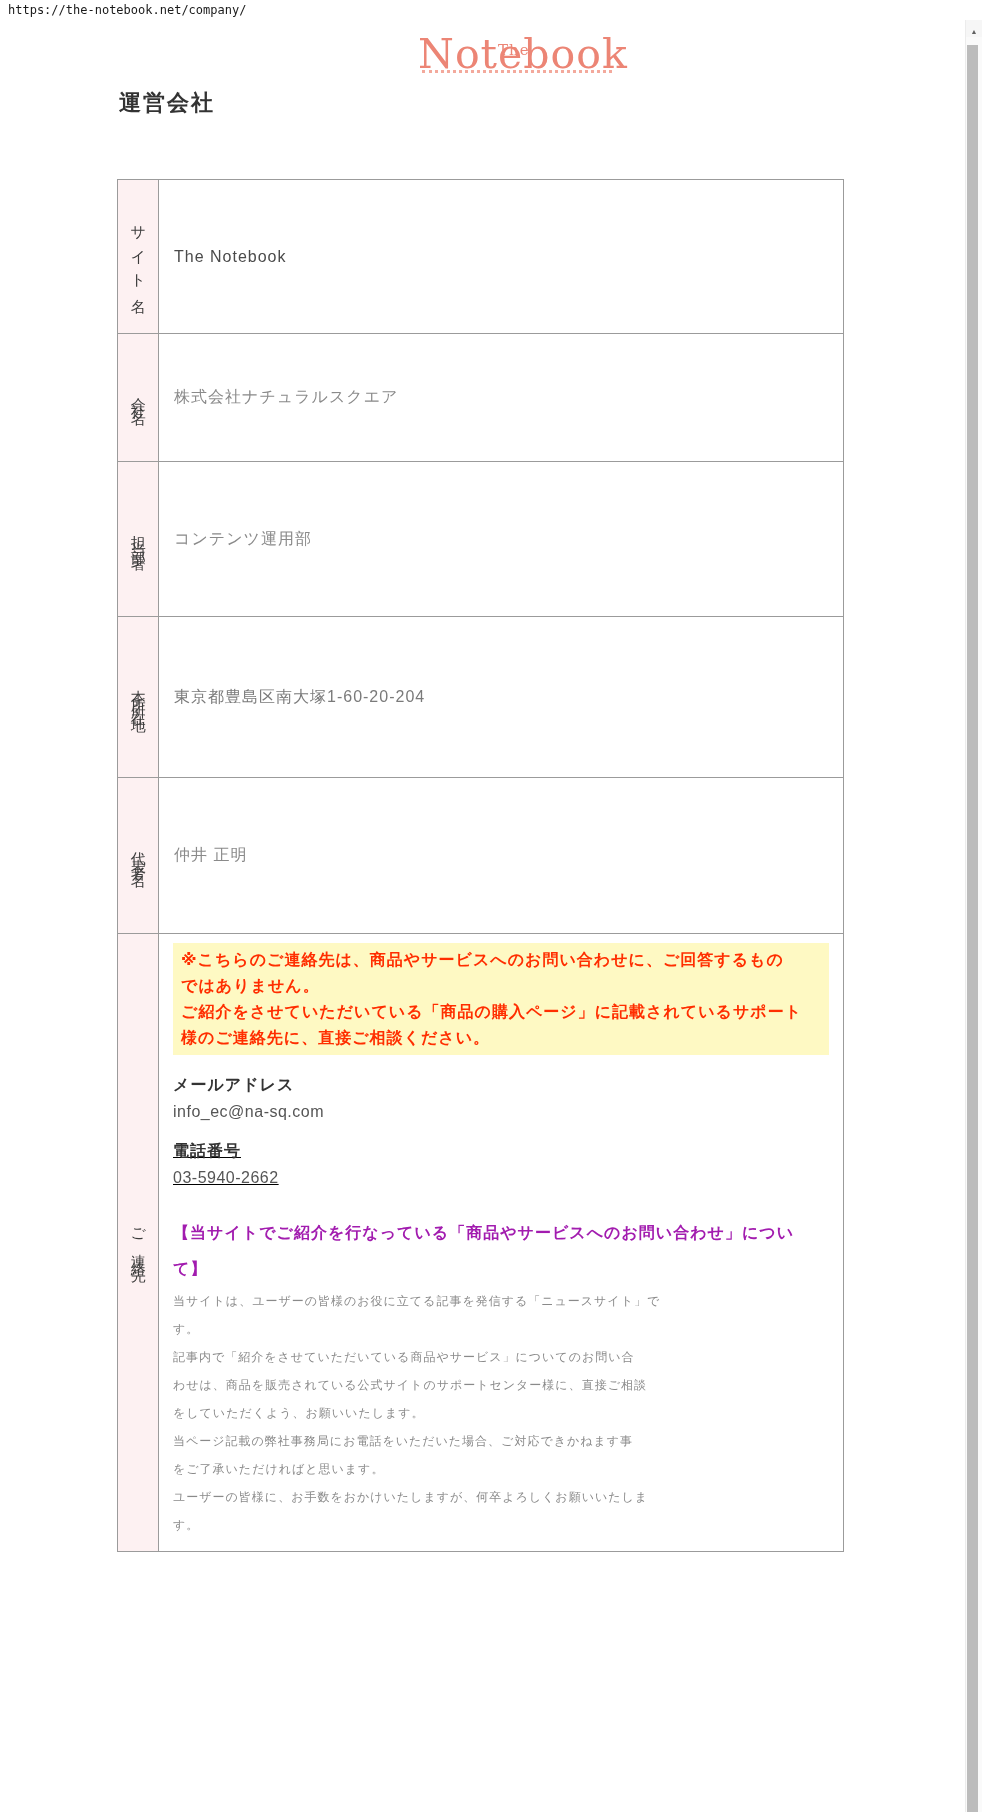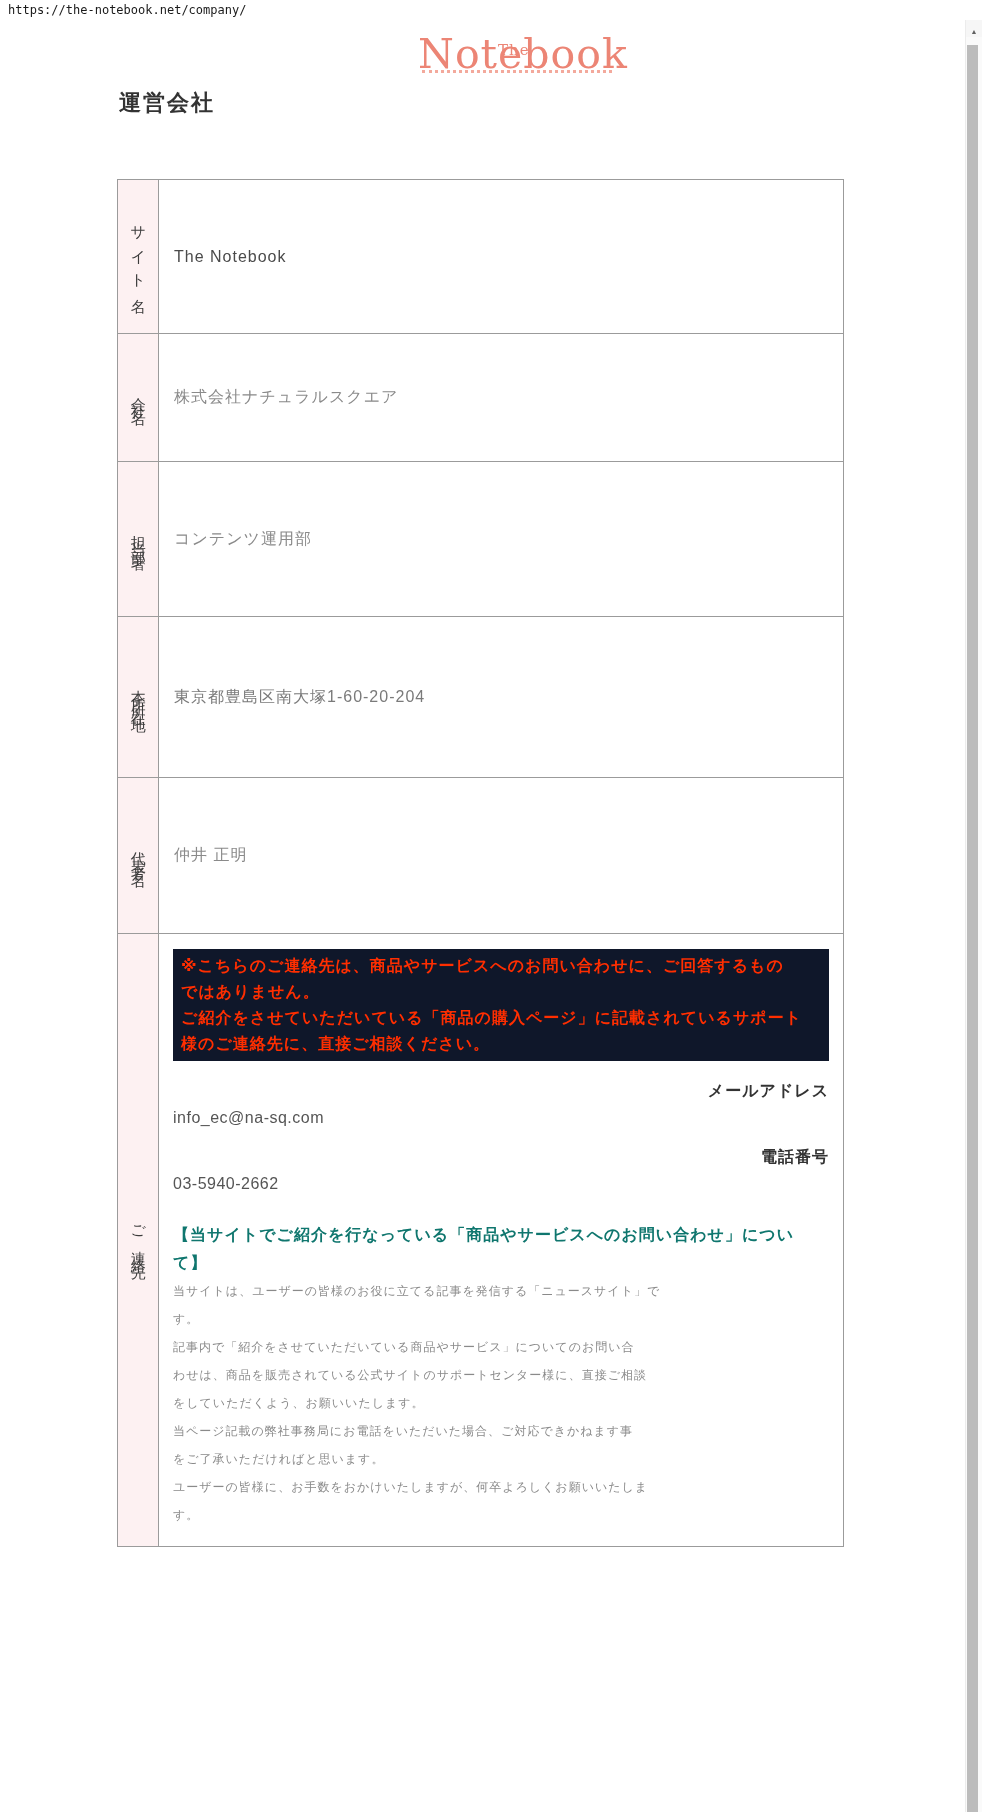--- a/index.html
+++ b/index.html
@@ -93,51 +93,50 @@
   .v-dark { color: #4a4a4a; }
   .v-gray { color: #8a8a8a; }
   .v-mid  { color: #7a7a7a; }
 
   
   td.contact-cell {
     vertical-align: top;
     padding: 9px 14px 12px 14px;
   }
   .notice {
-    background: #0f172a;
+    background: #fef9c3;
     color: #ff2e00;
     font-weight: bold;
     font-size: 16px;
     line-height: 26px;
     letter-spacing: 1px;
     padding: 4px 8px;
     white-space: pre-line;
   }
   .contact-section { margin-top: 16px; }
-  .contact-section.phone { margin-top: 12px; }
+  .contact-section.phone { margin-top: 12px; text-decoration: underline; }
   .contact-label {
     font-weight: bold;
     color: #333333;
     font-size: 16px;
     line-height: 27px;
     letter-spacing: 1px;
-    text-align: right;
   }
   .contact-value {
     color: #555555;
     font-size: 16px;
     line-height: 27px;
     letter-spacing: 0.5px;
   }
   .about { margin-top: 24px; }
   .about-heading {
     font-weight: bold;
-    color: #0f766e;
-    font-size: 16px;
-    line-height: 28px;
+    color: #a21caf;
+    font-size: 16px;
+    line-height: 36px;
     letter-spacing: 1px;
     white-space: pre-line;
   }
   .about-body {
     color: #8a8a8a;
     font-size: 12px;
     line-height: 28px;
     letter-spacing: 1px;
     white-space: pre-line;
   }

